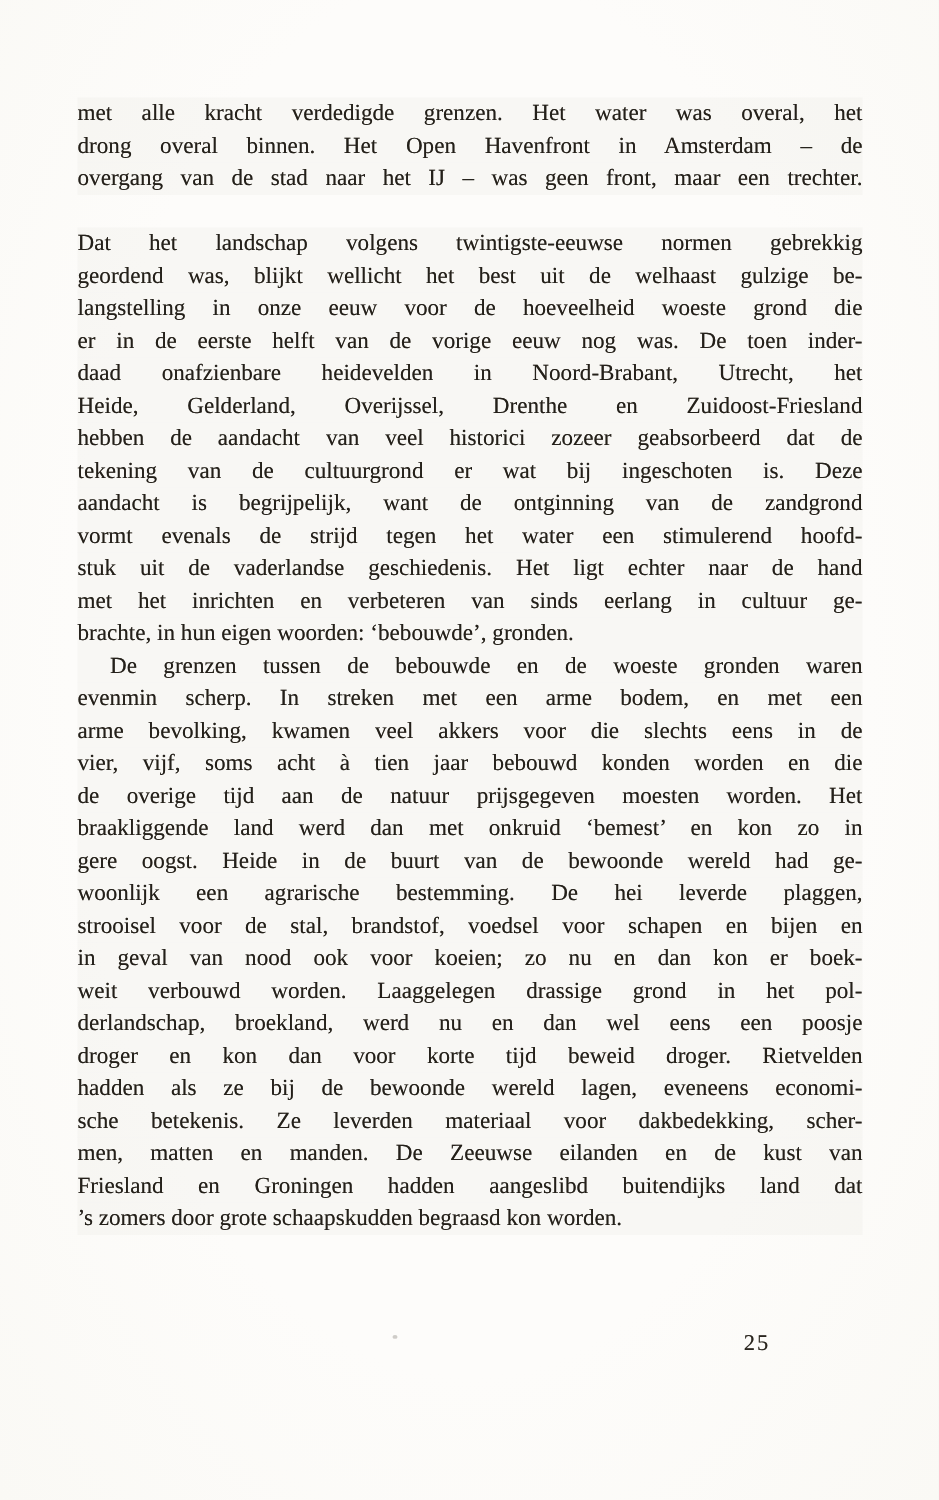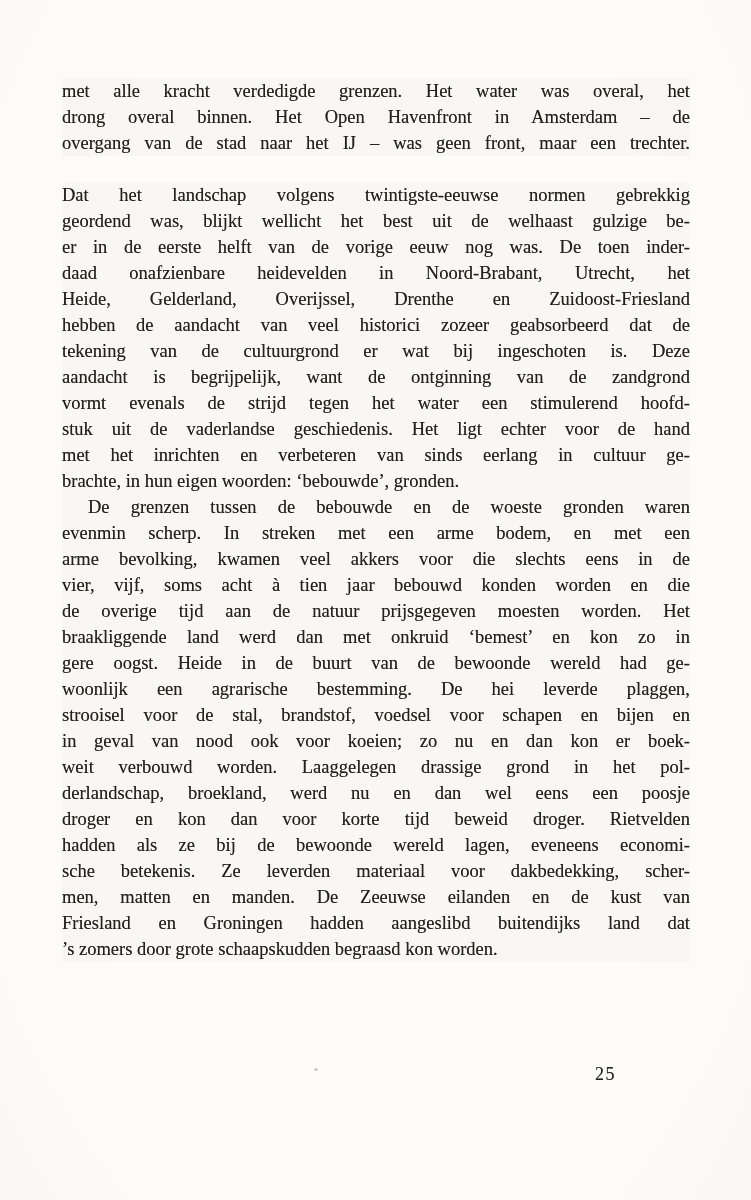--- a/index.html
+++ b/index.html
@@ -69,28 +69,29 @@
 <div class="scan-page">
   <div class="text-block">
       <div class="para">
         <div class="line justify">met alle kracht verdedigde grenzen. Het water was overal, het</div>
         <div class="line justify">drong overal binnen. Het Open Havenfront in Amsterdam – de</div>
         <div class="line justify">overgang van de stad naar het IJ – was geen front, maar een trechter.</div>
       </div>
       <div class="para gap">
         <div class="line justify">Dat het landschap volgens twintigste-eeuwse normen gebrekkig</div>
         <div class="line justify">geordend was, blijkt wellicht het best uit de welhaast gulzige be-</div>
+        <div class="line justify">langstelling in onze eeuw voor de hoeveelheid woeste grond die</div>
         <div class="line justify">er in de eerste helft van de vorige eeuw nog was. De toen inder-</div>
         <div class="line justify">daad onafzienbare heidevelden in Noord-Brabant, Utrecht, het</div>
         <div class="line justify">Heide, Gelderland, Overijssel, Drenthe en Zuidoost-Friesland</div>
         <div class="line justify">hebben de aandacht van veel historici zozeer geabsorbeerd dat de</div>
         <div class="line justify">tekening van de cultuurgrond er wat bij ingeschoten is. Deze</div>
         <div class="line justify">aandacht is begrijpelijk, want de ontginning van de zandgrond</div>
         <div class="line justify">vormt evenals de strijd tegen het water een stimulerend hoofd-</div>
-        <div class="line justify">stuk uit de vaderlandse geschiedenis. Het ligt echter voor de hand</div>
+        <div class="line justify">stuk uit de vaderlandse geschiedenis. Het ligt echter naar de hand</div>
         <div class="line justify">met het inrichten en verbeteren van sinds eerlang in cultuur ge-</div>
         <div class="line">brachte, in hun eigen woorden: ‘bebouwde’, gronden.</div>
       </div>
       <div class="para indent">
         <div class="line justify">De grenzen tussen de bebouwde en de woeste gronden waren</div>
         <div class="line justify">evenmin scherp. In streken met een arme bodem, en met een</div>
         <div class="line justify">arme bevolking, kwamen veel akkers voor die slechts eens in de</div>
         <div class="line justify">vier, vijf, soms acht à tien jaar bebouwd konden worden en die</div>
         <div class="line justify">de overige tijd aan de natuur prijsgegeven moesten worden. Het</div>
         <div class="line justify">braakliggende land werd dan met onkruid ‘bemest’ en kon zo in</div>

